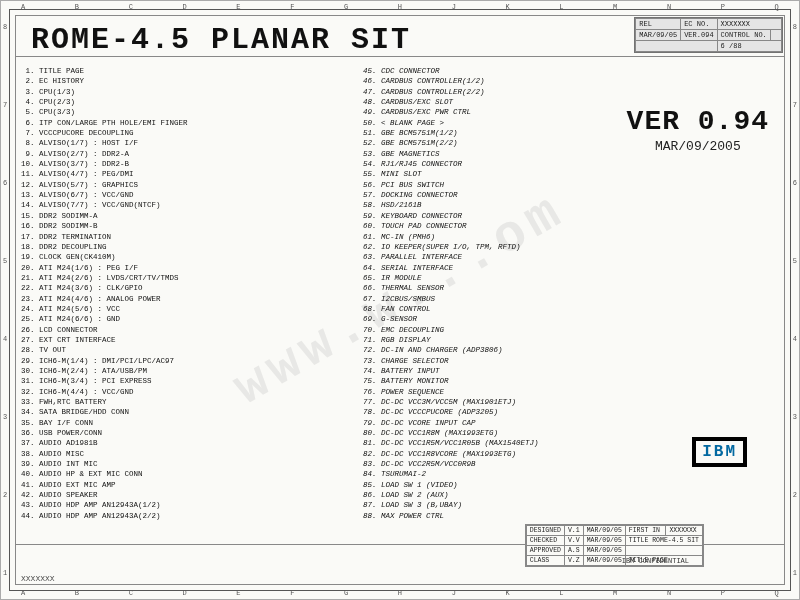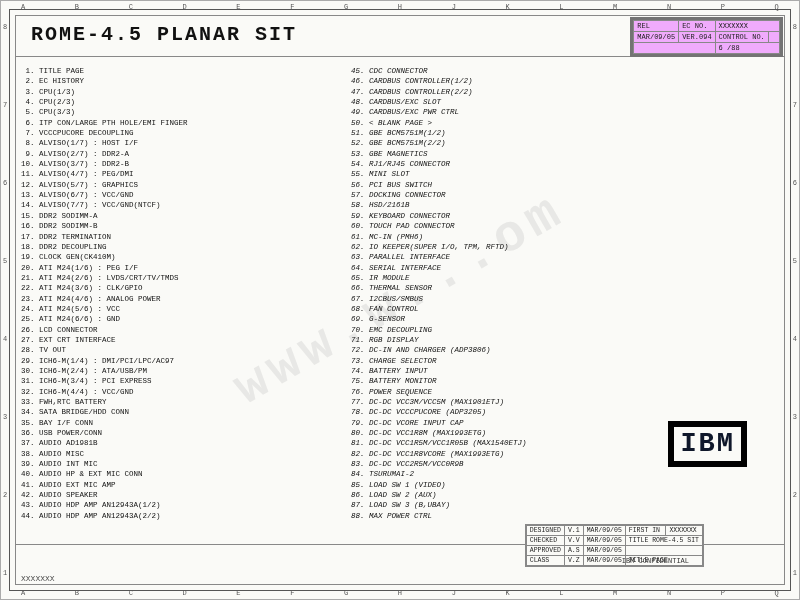--- a/index.html
+++ b/index.html
@@ -58,35 +58,35 @@
       top: 22px; bottom: 22px;
     }
     .grid-col.left { left: 2px; }
     .grid-col.right { right: 2px; }
 
     
     .main-title {
       position: absolute;
       top: 22px;
       left: 30px;
-      font-size: 20px;
+      font-size: 30px;
       font-weight: bold;
       letter-spacing: 2px;
       color: #111;
     }
 
     
     .title-block {
       position: absolute;
       top: 16px;
       right: 16px;
-      border: 3px solid #737373;
+      border: 1px solid #737373;
       font-size: 7px;
       color: #222;
-      background: #f0abfc;
+      background: #e5e5e5;
     }
     .title-block table {
       border-collapse: collapse;
     }
     .title-block td {
       border: 0.5px solid #888;
       padding: 1px 3px;
       font-size: 7px;
     }
 
@@ -111,21 +111,21 @@
 
     
     .content {
       position: absolute;
       top: 65px;
       left: 20px;
       right: 20px;
       bottom: 55px;
       display: flex;
       flex-direction: row;
-      gap: 0;
+      gap: 12px;
     }
 
     .col-left {
       width: 320px;
       flex-shrink: 0;
     }
     .col-right {
       flex: 1;
       padding-left: 10px;
       font-style: italic;
@@ -183,25 +183,25 @@
       border: 0.5px solid #888;
       padding: 1px 3px;
       font-size: 6.5px;
       white-space: nowrap;
     }
 
     .ibm-logo {
       position: absolute;
       bottom: 52px;
       right: 16px;
-      font-size: 27px;
+      font-size: 16px;
       font-weight: bold;
-      color: #0f172a;
+      color: #0369a1;
       letter-spacing: 2px;
-      border: 6px solid #000000;
+      border: 4px solid #000000;
       padding: 2px 6px;
     }
 
     .horizontal-line {
       position: absolute;
       left: 14px; right: 14px;
       height: 0.5px;
       background: #888;
     }
     .horizontal-line.top-line { top: 55px; }
@@ -293,20 +293,24 @@
         <td>&nbsp;</td>
       </tr>
       <tr>
         <td colspan="2">&nbsp;</td>
         <td colspan="2">6 /88</td>
       </tr>
     </tbody>
       </table>
   </div>
 
+  <div class="ver-block">
+    <div class="ver-text">VER 0.94</div>
+    <div class="ver-date">MAR/09/2005</div>
+  </div>
 
   <div class="watermark">www.w...om</div>
 
   <div class="content">
     <div class="col-left">
       <div class="item-list" id="left-list"><div> 1. TITLE PAGE</div><div> 2. EC HISTORY</div><div> 3. CPU(1/3)</div><div> 4. CPU(2/3)</div><div> 5. CPU(3/3)</div><div> 6. ITP CON/LARGE PTH HOLE/EMI FINGER</div><div> 7. VCCCPUCORE DECOUPLING</div><div> 8. ALVISO(1/7) : HOST I/F</div><div> 9. ALVISO(2/7) : DDR2-A</div><div>10. ALVISO(3/7) : DDR2-B</div><div>11. ALVISO(4/7) : PEG/DMI</div><div>12. ALVISO(5/7) : GRAPHICS</div><div>13. ALVISO(6/7) : VCC/GND</div><div>14. ALVISO(7/7) : VCC/GND(NTCF)</div><div>15. DDR2 SODIMM-A</div><div>16. DDR2 SODIMM-B</div><div>17. DDR2 TERMINATION</div><div>18. DDR2 DECOUPLING</div><div>19. CLOCK GEN(CK410M)</div><div>20. ATI M24(1/6) : PEG I/F</div><div>21. ATI M24(2/6) : LVDS/CRT/TV/TMDS</div><div>22. ATI M24(3/6) : CLK/GPIO</div><div>23. ATI M24(4/6) : ANALOG POWER</div><div>24. ATI M24(5/6) : VCC</div><div>25. ATI M24(6/6) : GND</div><div>26. LCD CONNECTOR</div><div>27. EXT CRT INTERFACE</div><div>28. TV OUT</div><div>29. ICH6-M(1/4) : DMI/PCI/LPC/AC97</div><div>30. ICH6-M(2/4) : ATA/USB/PM</div><div>31. ICH6-M(3/4) : PCI EXPRESS</div><div>32. ICH6-M(4/4) : VCC/GND</div><div>33. FWH,RTC BATTERY</div><div>34. SATA BRIDGE/HDD CONN</div><div>35. BAY I/F CONN</div><div>36. USB POWER/CONN</div><div>37. AUDIO AD1981B</div><div>38. AUDIO MISC</div><div>39. AUDIO INT MIC</div><div>40. AUDIO HP &amp; EXT MIC CONN</div><div>41. AUDIO EXT MIC AMP</div><div>42. AUDIO SPEAKER</div><div>43. AUDIO HDP AMP AN12943A(1/2)</div><div>44. AUDIO HDP AMP AN12943A(2/2)</div></div>
     </div>
     <div class="col-right">
       <div class="item-list" id="right-list"><div>45. CDC CONNECTOR</div><div>46. CARDBUS CONTROLLER(1/2)</div><div>47. CARDBUS CONTROLLER(2/2)</div><div>48. CARDBUS/EXC SLOT</div><div>49. CARDBUS/EXC PWR CTRL</div><div>50. &lt; BLANK PAGE &gt;</div><div>51. GBE BCM5751M(1/2)</div><div>52. GBE BCM5751M(2/2)</div><div>53. GBE MAGNETICS</div><div>54. RJ1/RJ45 CONNECTOR</div><div>55. MINI SLOT</div><div>56. PCI BUS SWITCH</div><div>57. DOCKING CONNECTOR</div><div>58. HSD/2161B</div><div>59. KEYBOARD CONNECTOR</div><div>60. TOUCH PAD CONNECTOR</div><div>61. MC-IN (PMH6)</div><div>62. IO KEEPER(SUPER I/O, TPM, RFTD)</div><div>63. PARALLEL INTERFACE</div><div>64. SERIAL INTERFACE</div><div>65. IR MODULE</div><div>66. THERMAL SENSOR</div><div>67. I2CBUS/SMBUS</div><div>68. FAN CONTROL</div><div>69. G-SENSOR</div><div>70. EMC DECOUPLING</div><div>71. RGB DISPLAY</div><div>72. DC-IN AND CHARGER (ADP3806)</div><div>73. CHARGE SELECTOR</div><div>74. BATTERY INPUT</div><div>75. BATTERY MONITOR</div><div>76. POWER SEQUENCE</div><div>77. DC-DC VCC3M/VCC5M (MAX1901ETJ)</div><div>78. DC-DC VCCCPUCORE (ADP3205)</div><div>79. DC-DC VCORE INPUT CAP</div><div>80. DC-DC VCC1R8M (MAX1993ETG)</div><div>81. DC-DC VCC1R5M/VCC1R05B (MAX1540ETJ)</div><div>82. DC-DC VCC1R8VCORE (MAX1993ETG)</div><div>83. DC-DC VCC2R5M/VCC0R9B</div><div>84. TSURUMAI-2</div><div>85. LOAD SW 1 (VIDEO)</div><div>86. LOAD SW 2 (AUX)</div><div>87. LOAD SW 3 (B,UBAY)</div><div>88. MAX POWER CTRL</div></div>
     </div>

